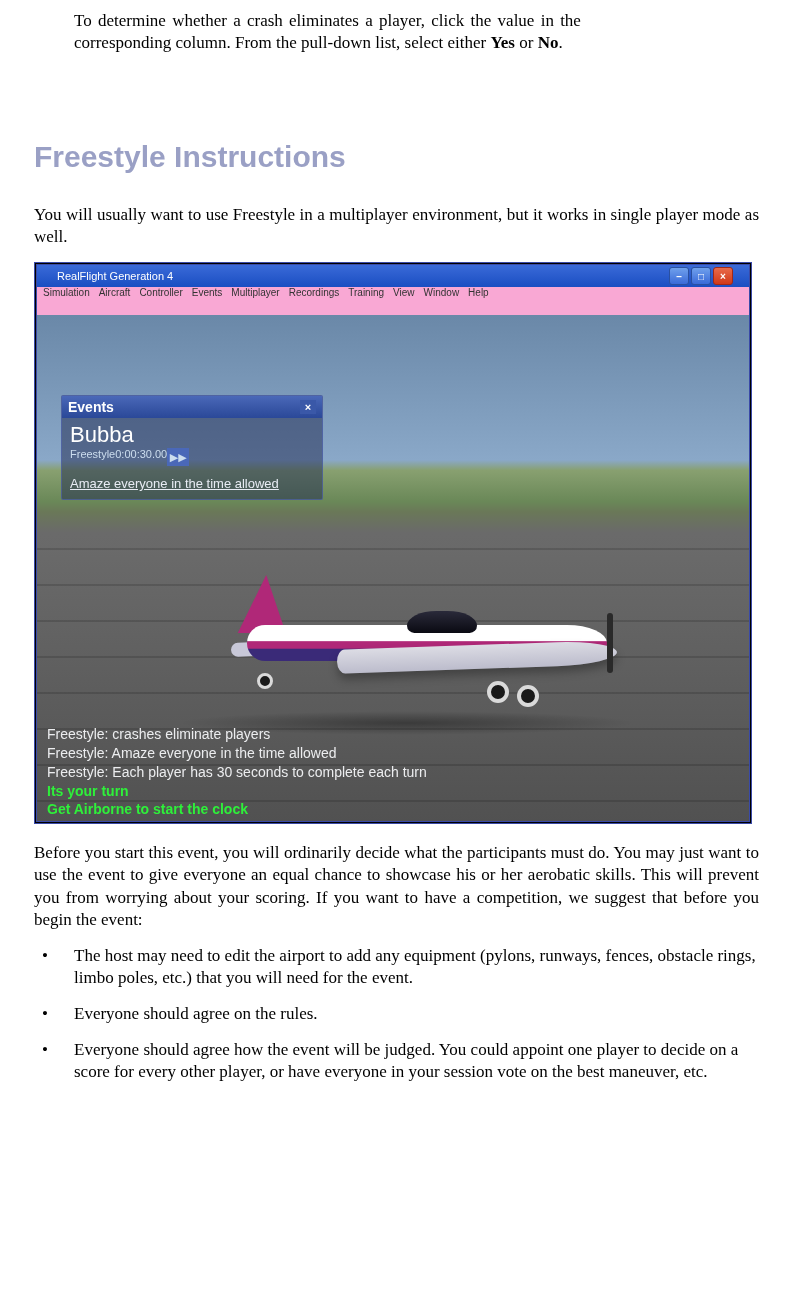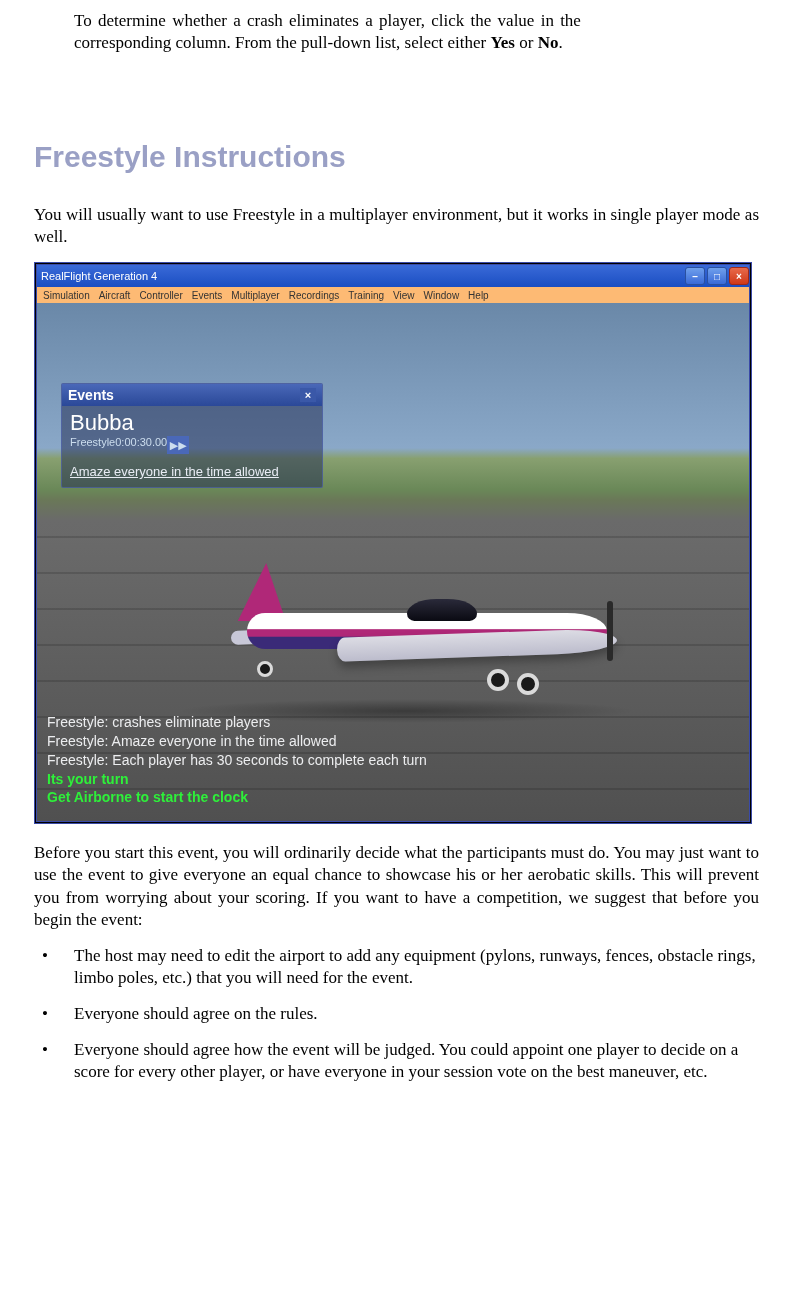--- a/index.html
+++ b/index.html
@@ -45,48 +45,48 @@
     box-sizing: border-box;
     background: #000;
     position: relative;
     overflow: hidden;
   }
   .titlebar {
     height: 22px;
     background: linear-gradient(#3a6ad8, #1a4ec2);
     display: flex;
     align-items: center;
-    padding: 0 0;
+    padding: 0 16px;
     font-family: Tahoma, Arial, sans-serif;
     font-size: 11px;
     color: #fff;
   }
   .titlebar-title { flex: 1; padding-left: 4px; }
   .win-btn {
     width: 18px; height: 16px;
     background: linear-gradient(#6fa0ec,#3a6ad8);
     border: 1px solid #2a50a0;
     border-radius: 3px;
     margin-left: 2px;
     display: inline-flex;
     align-items: center;
     justify-content: center;
     color: #fff;
     font-size: 10px;
     font-weight: bold;
   }
   .win-btn.close { background: linear-gradient(#e86a4a,#d03818); border-color:#a02818; }
   .menubar {
-    height: 16px;
-    background: #fdba74;
+    height: 28px;
+    background: #f9a8d4;
     font-family: Tahoma, Arial, sans-serif;
     font-size: 10px;
     color: #333;
     display: flex;
-    align-items: center;
+    align-items: flex-start;
     gap: 9px;
     padding: 0 6px;
   }
   .scene {
     position: relative;
     height: calc(100% - 38px);
     width: 100%;
     overflow: hidden;
   }
   .sky {

